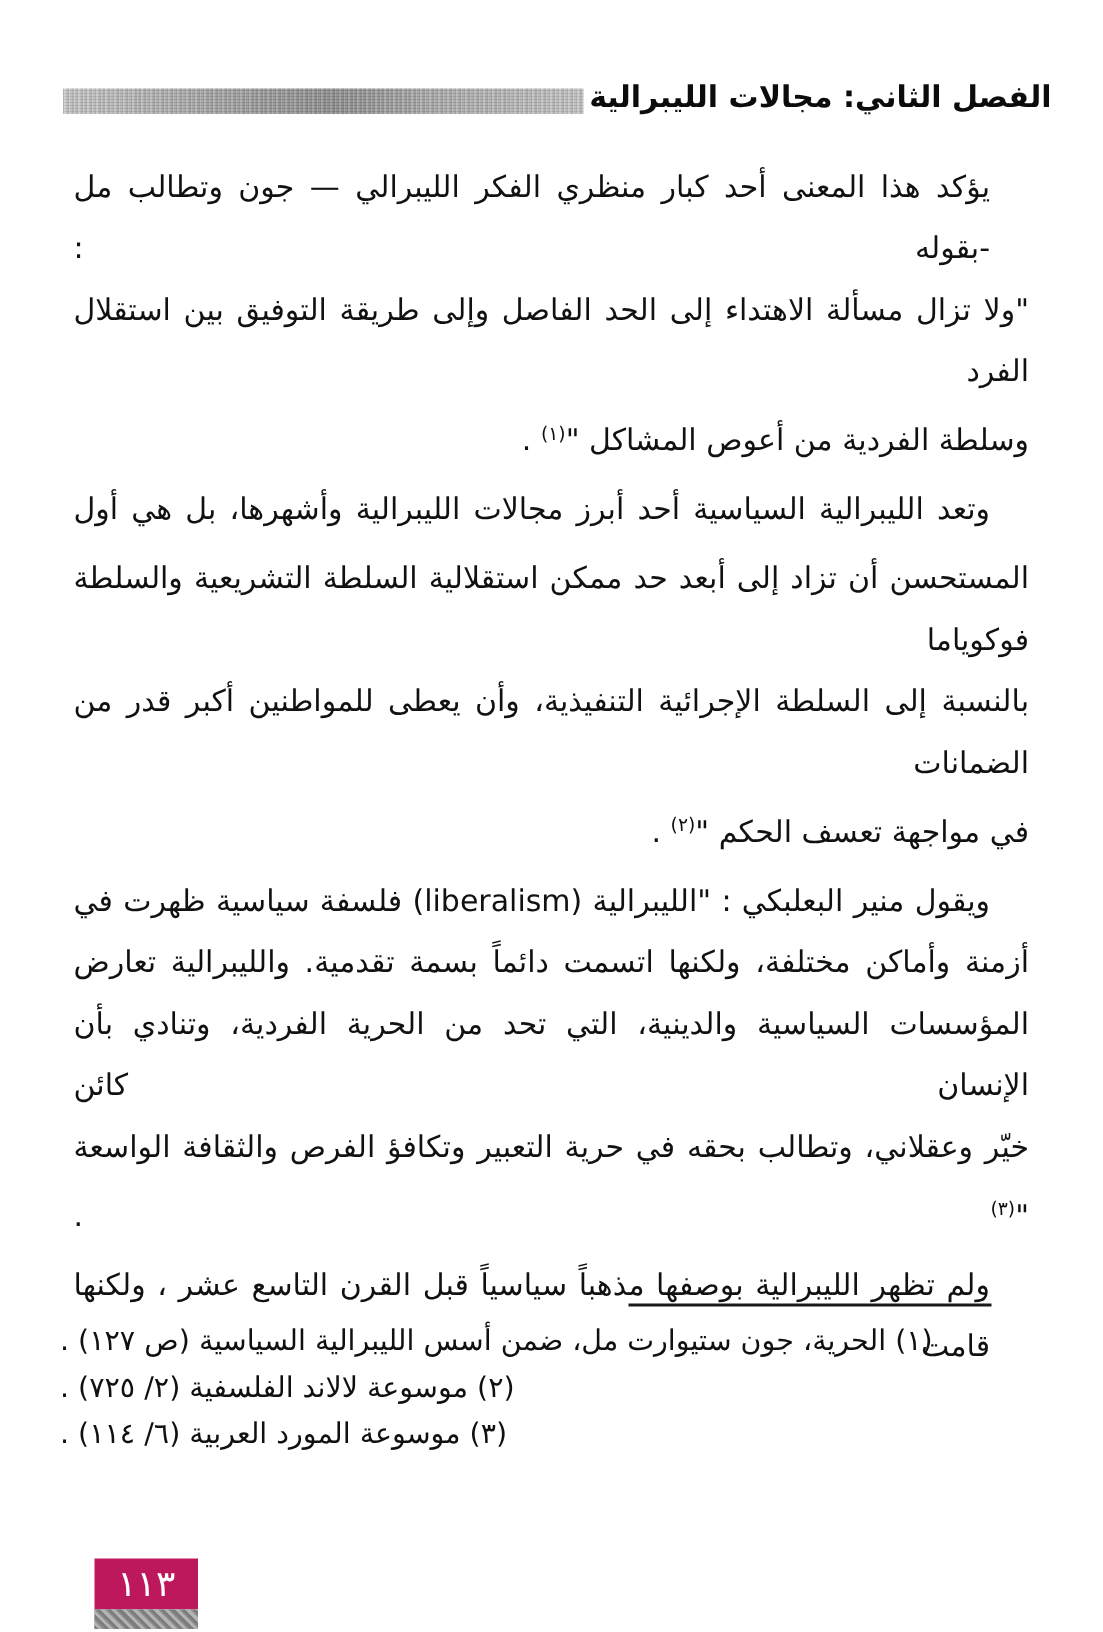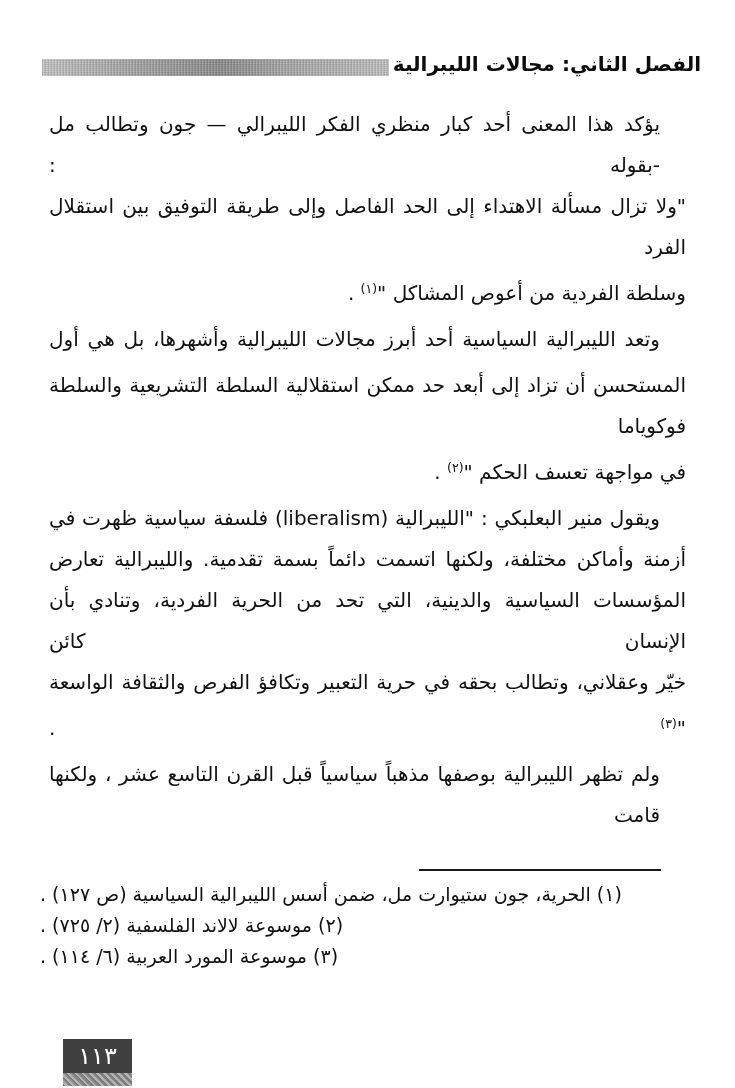--- a/index.html
+++ b/index.html
@@ -54,21 +54,21 @@
     position: absolute; top: 879px; right: 74px; left: 40px;
     direction: rtl; text-align: left;
     font-size: 19px; line-height: 31px;
     color: #101010;
   }
 
   
   .pagenum-box {
     position: absolute; left: 63px; top: 1039px;
     width: 69px; height: 34px;
-    background: #404040; color: #ffffff;
+    background: #be185d; color: #ffffff;
     display: flex; align-items: center; justify-content: center;
     font-size: 24px; letter-spacing: 3px;
     direction: rtl;
   }
   .pagenum-texture {
     position: absolute; left: 63px; top: 1073px;
     width: 69px; height: 13px;
     background-image:
       repeating-linear-gradient(45deg, #7d7d7d 0 2px, #b3b3b3 2px 4px, #8f8f8f 4px 5px),
       linear-gradient(90deg, #9a9a9a, #b0b0b0);
@@ -88,20 +88,21 @@
       <div class="para">
         <div class="line first">يؤكد هذا المعنى أحد كبار منظري الفكر الليبرالي — جون وتطالب مل -بقوله :</div>
         <div class="line">"ولا تزال مسألة الاهتداء إلى الحد الفاصل وإلى طريقة التوفيق بين استقلال الفرد</div>
         <div class="line short"><span>وسلطة الفردية من أعوص المشاكل "</span><span class="fnref">(١)</span><span> .</span></div>
       </div>
       <div class="para">
         <div class="line first">وتعد الليبرالية السياسية أحد أبرز مجالات الليبرالية وأشهرها، بل هي أول</div>
       </div>
       <div class="para">
         <div class="line">المستحسن أن تزاد إلى أبعد حد ممكن استقلالية السلطة التشريعية والسلطة فوكوياما</div>
+        <div class="line">بالنسبة إلى السلطة الإجرائية التنفيذية، وأن يعطى للمواطنين أكبر قدر من الضمانات</div>
         <div class="line short"><span>في مواجهة تعسف الحكم "</span><span class="fnref">(٢)</span><span> .</span></div>
       </div>
       <div class="para">
         <div class="line first">ويقول منير البعلبكي : "الليبرالية (liberalism) فلسفة سياسية ظهرت في</div>
         <div class="line">أزمنة وأماكن مختلفة، ولكنها اتسمت دائماً بسمة تقدمية. والليبرالية تعارض</div>
         <div class="line">المؤسسات السياسية والدينية، التي تحد من الحرية الفردية، وتنادي بأن الإنسان كائن</div>
         <div class="line"><span>خيّر وعقلاني، وتطالب بحقه في حرية التعبير وتكافؤ الفرص والثقافة الواسعة "</span><span class="fnref">(٣)</span><span> .</span></div>
       </div>
       <div class="para">
         <div class="line first">ولم تظهر الليبرالية بوصفها مذهباً سياسياً قبل القرن التاسع عشر ، ولكنها قامت</div>

